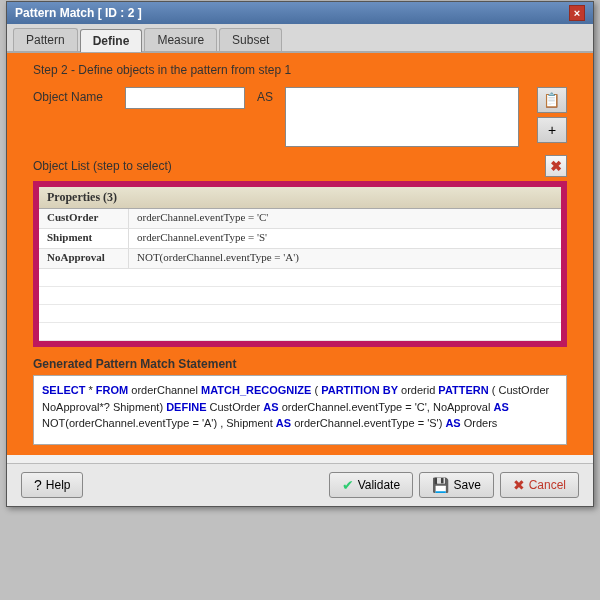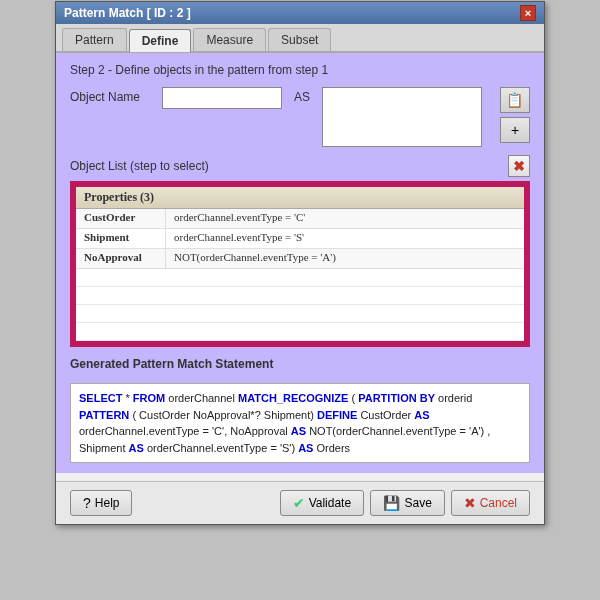--- a/index.html
+++ b/index.html
@@ -5,21 +5,21 @@
     * { box-sizing: border-box; margin: 0; padding: 0; }
     body {
       font-family: Arial, sans-serif;
       font-size: 12px;
       background: #c0c0c0;
       width: 600px;
       height: 600px;
       overflow: hidden;
     }
     .window {
-      width: 490px;
+      width: 588px;
       margin: 1px auto;
       background: #f0f0f0;
       border: 1px solid #555;
       box-shadow: 2px 2px 6px rgba(0,0,0,0.4);
     }
     .title-bar {
       background: linear-gradient(to bottom, #6a8fc0, #4a6fa0);
       color: white;
       padding: 4px 8px;
       display: flex;
@@ -63,22 +63,22 @@
     }
     .tab.active {
       background: #f0f0f0;
       border-color: #888;
       font-weight: bold;
       position: relative;
       bottom: -1px;
       z-index: 1;
     }
     .content {
-      background: #c4b5fd;
-      padding: 10px 14px;
+      background: #f97316;
+      padding: 10px 26px;
     }
     .step-label {
       font-size: 12px;
       color: #333;
       margin-bottom: 10px;
     }
     .object-name-row {
       display: flex;
       align-items: flex-start;
       gap: 12px;
@@ -185,21 +185,21 @@
     }
     .empty-row {
       height: 18px;
       border-bottom: 1px solid #e8e8e8;
       background: white;
     }
     .generated-label {
       font-size: 12px;
       font-weight: bold;
       color: #333;
-      margin: 10px 0 12px 0;
+      margin: 10px 0 4px 0;
     }
     .sql-box {
       background: white;
       border: 1px solid #aaa;
       padding: 6px 8px;
       font-size: 11px;
       line-height: 1.5;
       min-height: 70px;
       color: #222;
     }

